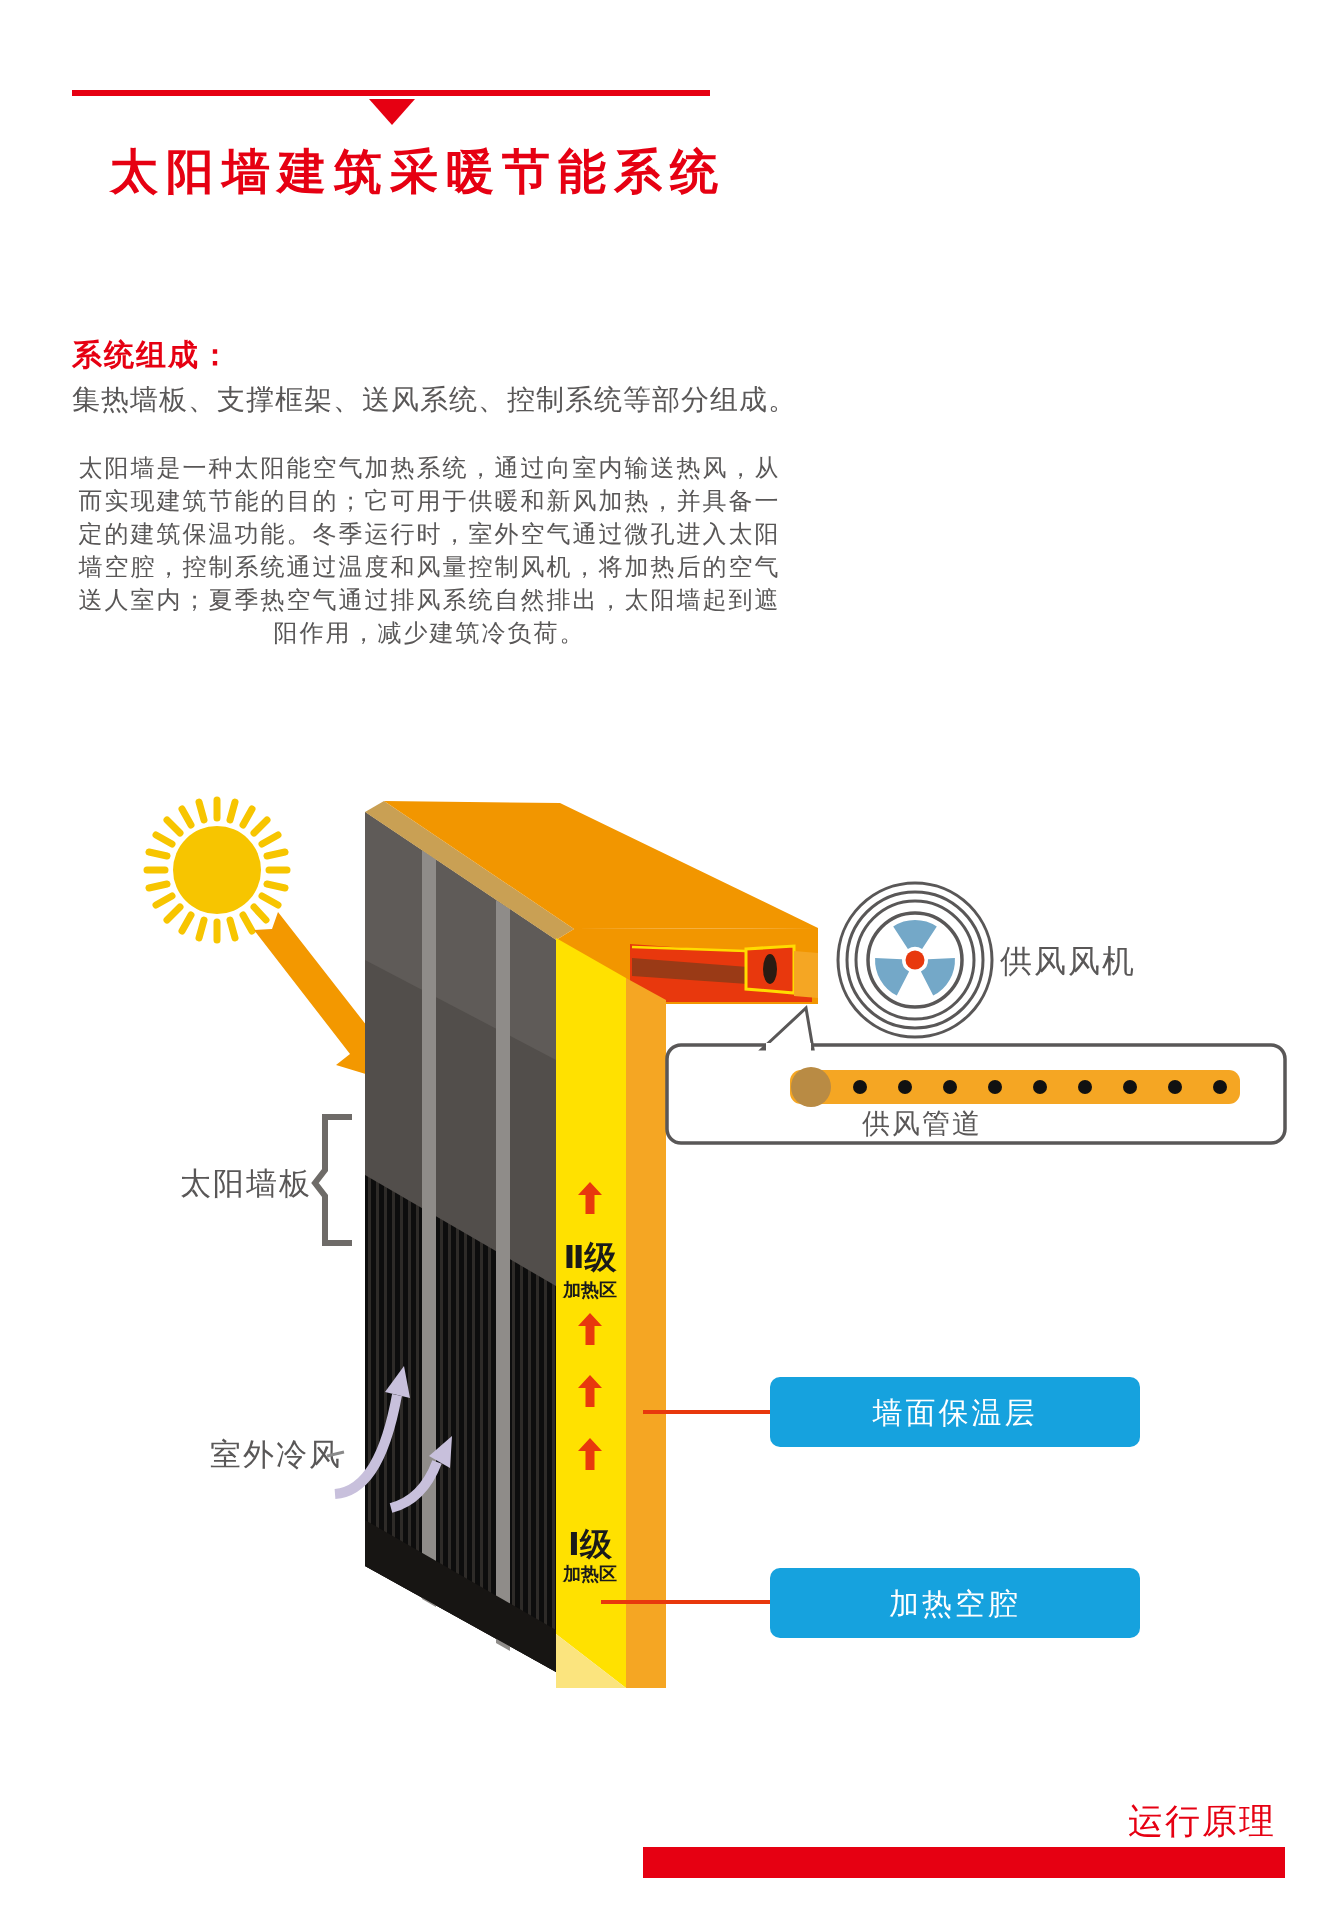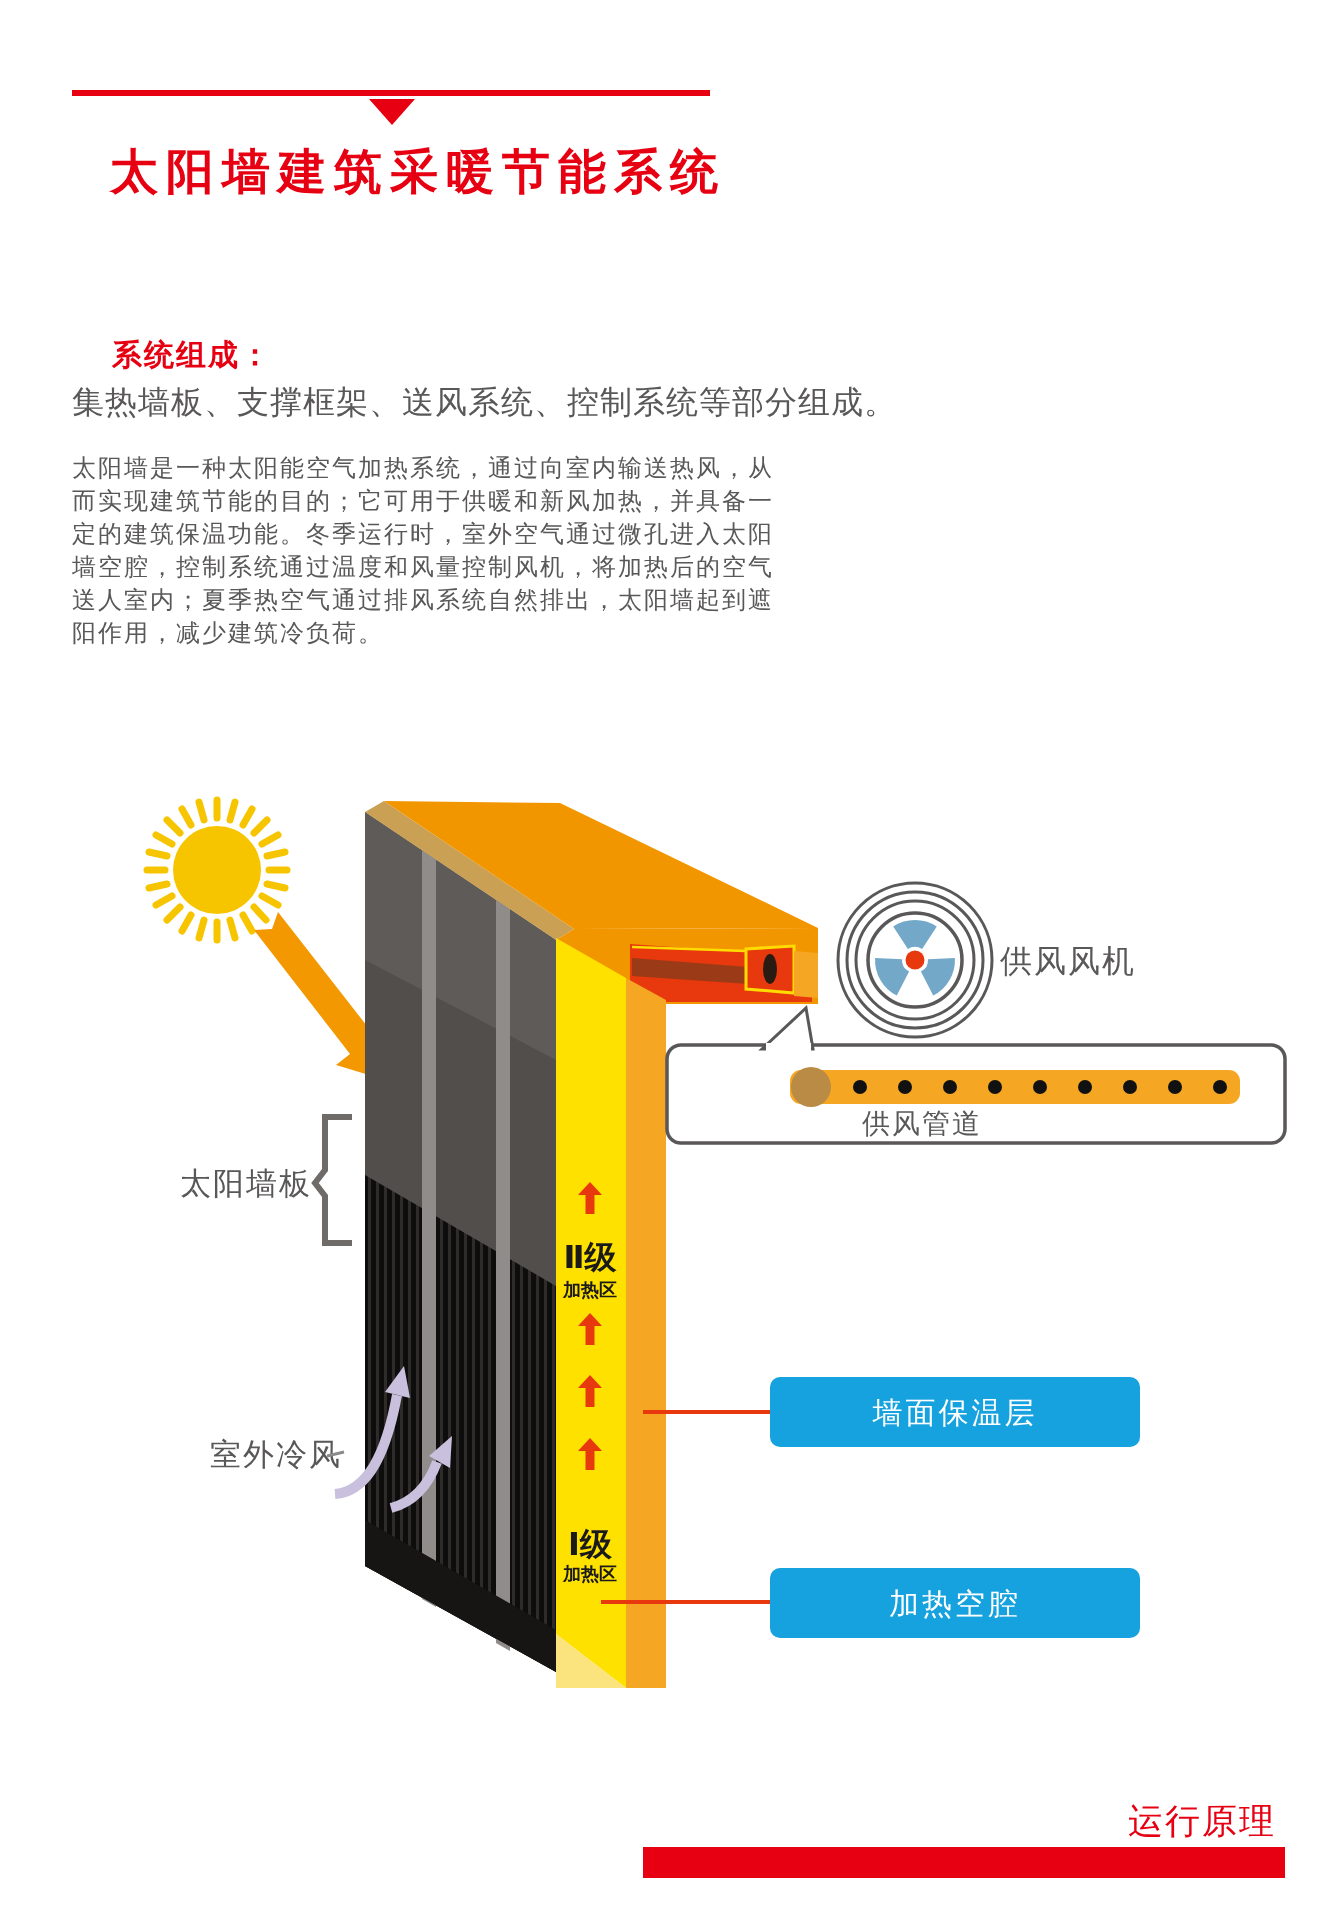--- a/index.html
+++ b/index.html
@@ -1,28 +1,28 @@
 <!DOCTYPE html>
 <html><head>
 <meta charset="utf-8">
 <style>
   html,body{margin:0;padding:0;}
   body{
     width:1336px;height:1909px;background:#ffffff;position:relative;overflow:hidden;
     font-family:"DejaVu Sans","Liberation Sans",sans-serif;
   }
-  .abs{position:absolute;}
+  .abs{position:absolute;text-align:center;}
   
   .rule-top{left:72px;top:90px;width:638px;height:6px;background:#E60012;}
   .tri-down{left:369px;top:99px;width:0;height:0;
     border-left:23px solid transparent;border-right:23px solid transparent;border-top:26px solid #E60012;}
   .page-title{left:110px;top:140px;font-size:48px;font-weight:bold;color:#E60012;letter-spacing:8px;white-space:nowrap;}
   
-  .sec-heading{left:72px;top:335px;font-size:30px;font-weight:bold;color:#E60012;letter-spacing:2px;margin-left:40px;}
-  .components{left:72px;top:381px;font-size:32px;color:#595757;letter-spacing:1px;white-space:nowrap;}
+  .sec-heading{left:72px;top:335px;font-size:30px;font-weight:bold;color:#E60012;letter-spacing:2px;}
+  .components{left:72px;top:381px;font-size:28px;color:#595757;letter-spacing:1px;white-space:nowrap;}
   .description{left:72px;top:452px;width:715px;font-size:24px;color:#595757;letter-spacing:2px;line-height:33px;white-space:pre-line;}
   
   .footer-label{top:1798px;right:60px;font-size:35px;color:#E60012;letter-spacing:2px;}
   .footer-bar{left:643px;top:1847px;width:642px;height:31px;background:#E60012;}
   svg{position:absolute;left:0;top:0;}
   svg text{font-family:"DejaVu Sans","Liberation Sans",sans-serif;}
 </style>
 </head>
 <body>
 

